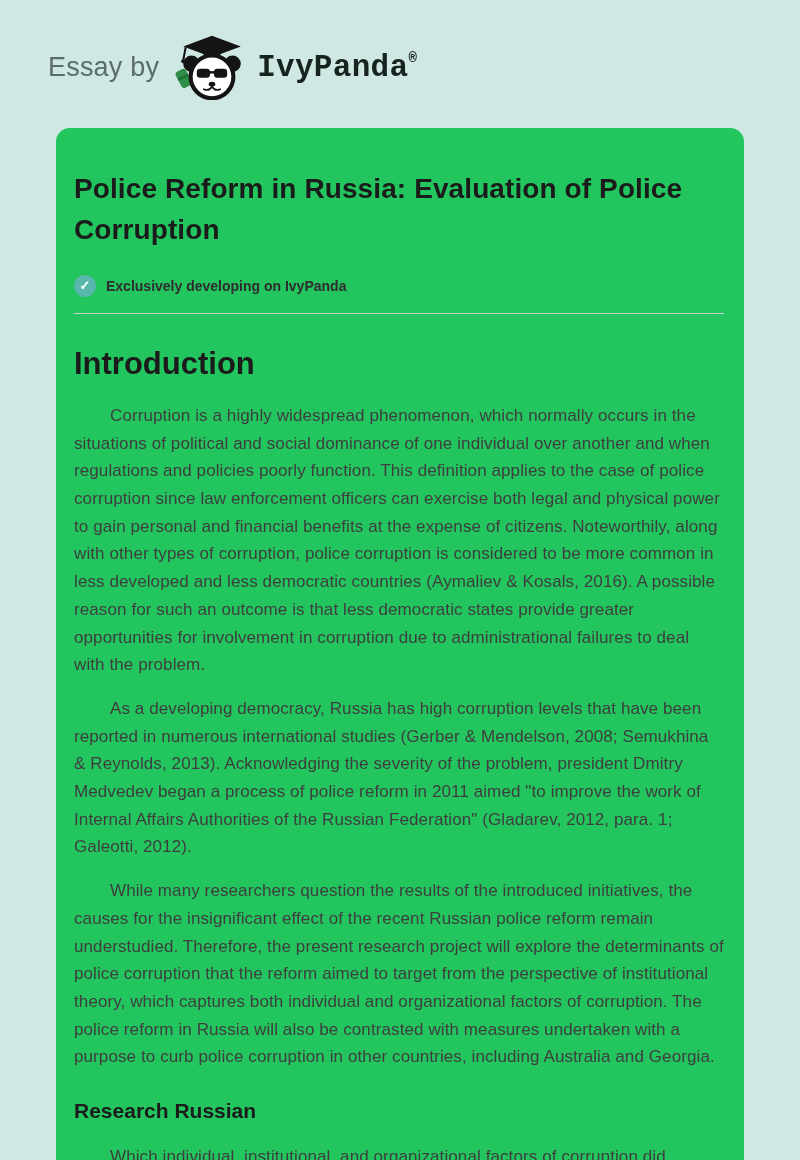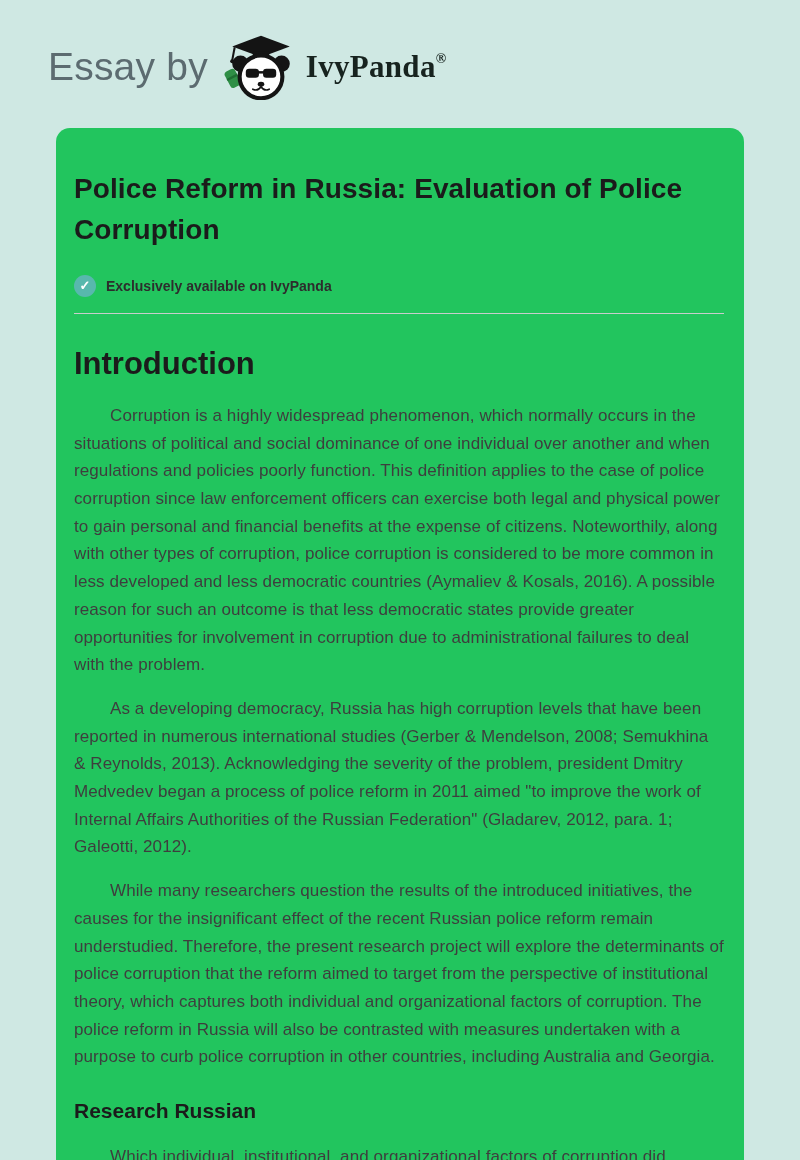--- a/index.html
+++ b/index.html
@@ -13,32 +13,32 @@
   }
 
   
   .page-header {
     display: flex;
     align-items: center;
     padding: 34px 0 0 48px;
     height: 100px;
   }
   .essay-by {
-    font-size: 39px;
+    font-size: 27px;
     color: #5c6b70;
     letter-spacing: 0.2px;
     margin-right: 16px;
   }
   .logo {
     display: flex;
     align-items: center;
   }
   .logo svg { display: block; }
   .brand {
-    font-family: Liberation Serif, serif;
+    font-family: Liberation Mono, monospace;
     font-weight: bold;
     font-size: 31px;
     color: #17231f;
     margin-left: 8px;
     letter-spacing: 0.3px;
   }
   .brand sup {
     font-size: 14px;
     vertical-align: 14px;
     font-weight: bold;
@@ -147,21 +147,21 @@
     <span class="brand"><span>IvyPanda</span><sup>®</sup></span>
   </span>
 </header>
 
 <main class="card">
 
   <h1 class="essay-title">Police Reform in Russia: Evaluation of Police Corruption</h1>
 
   <div class="availability">
     <span class="check-circle">✓</span>
-    <span class="avail-text">Exclusively available on IvyPanda</span>
+    <span class="avail-text">Exclusively developing on IvyPanda</span>
   </div>
 
   <hr class="divider">
 
   <section>
     <h2 class="section-heading">Introduction</h2>
     <p class="para">Corruption is a highly widespread phenomenon, which normally occurs in the situations of political and social dominance of one individual over another and when regulations and policies poorly function. This definition applies to the case of police corruption since law enforcement officers can exercise both legal and physical power to gain personal and financial benefits at the expense of citizens. Noteworthily, along with other types of corruption, police corruption is considered to be more common in less developed and less democratic countries (Aymaliev &amp; Kosals, 2016). A possible reason for such an outcome is that less democratic states provide greater opportunities for involvement in corruption due to administrational failures to deal with the problem.</p>
     <p class="para">As a developing democracy, Russia has high corruption levels that have been reported in numerous international studies (Gerber &amp; Mendelson, 2008; Semukhina &amp; Reynolds, 2013). Acknowledging the severity of the problem, president Dmitry Medvedev began a process of police reform in 2011 aimed "to improve the work of Internal Affairs Authorities of the Russian Federation" (Gladarev, 2012, para. 1; Galeotti, 2012).</p>
     <p class="para">While many researchers question the results of the introduced initiatives, the causes for the insignificant effect of the recent Russian police reform remain understudied. Therefore, the present research project will explore the determinants of police corruption that the reform aimed to target from the perspective of institutional theory, which captures both individual and organizational factors of corruption. The police reform in Russia will also be contrasted with measures undertaken with a purpose to curb police corruption in other countries, including Australia and Georgia.</p>
   </section>

